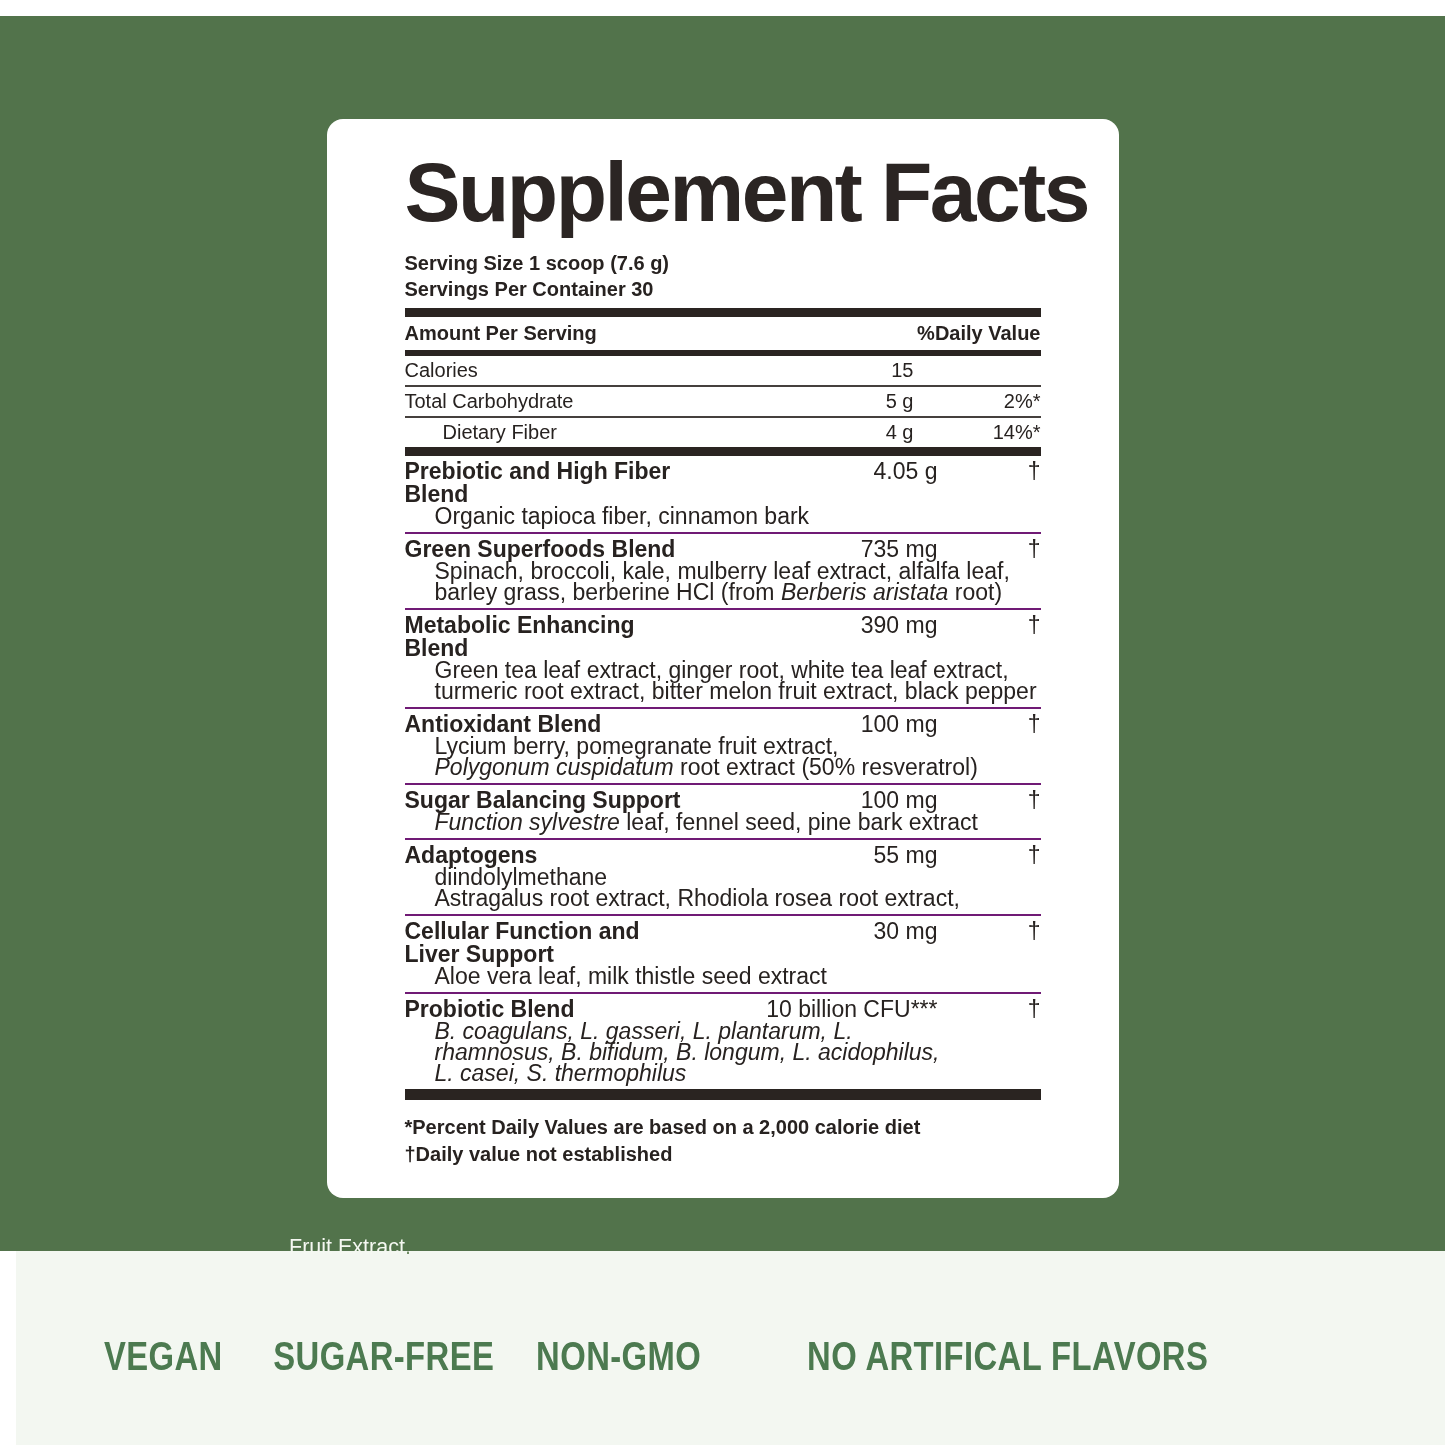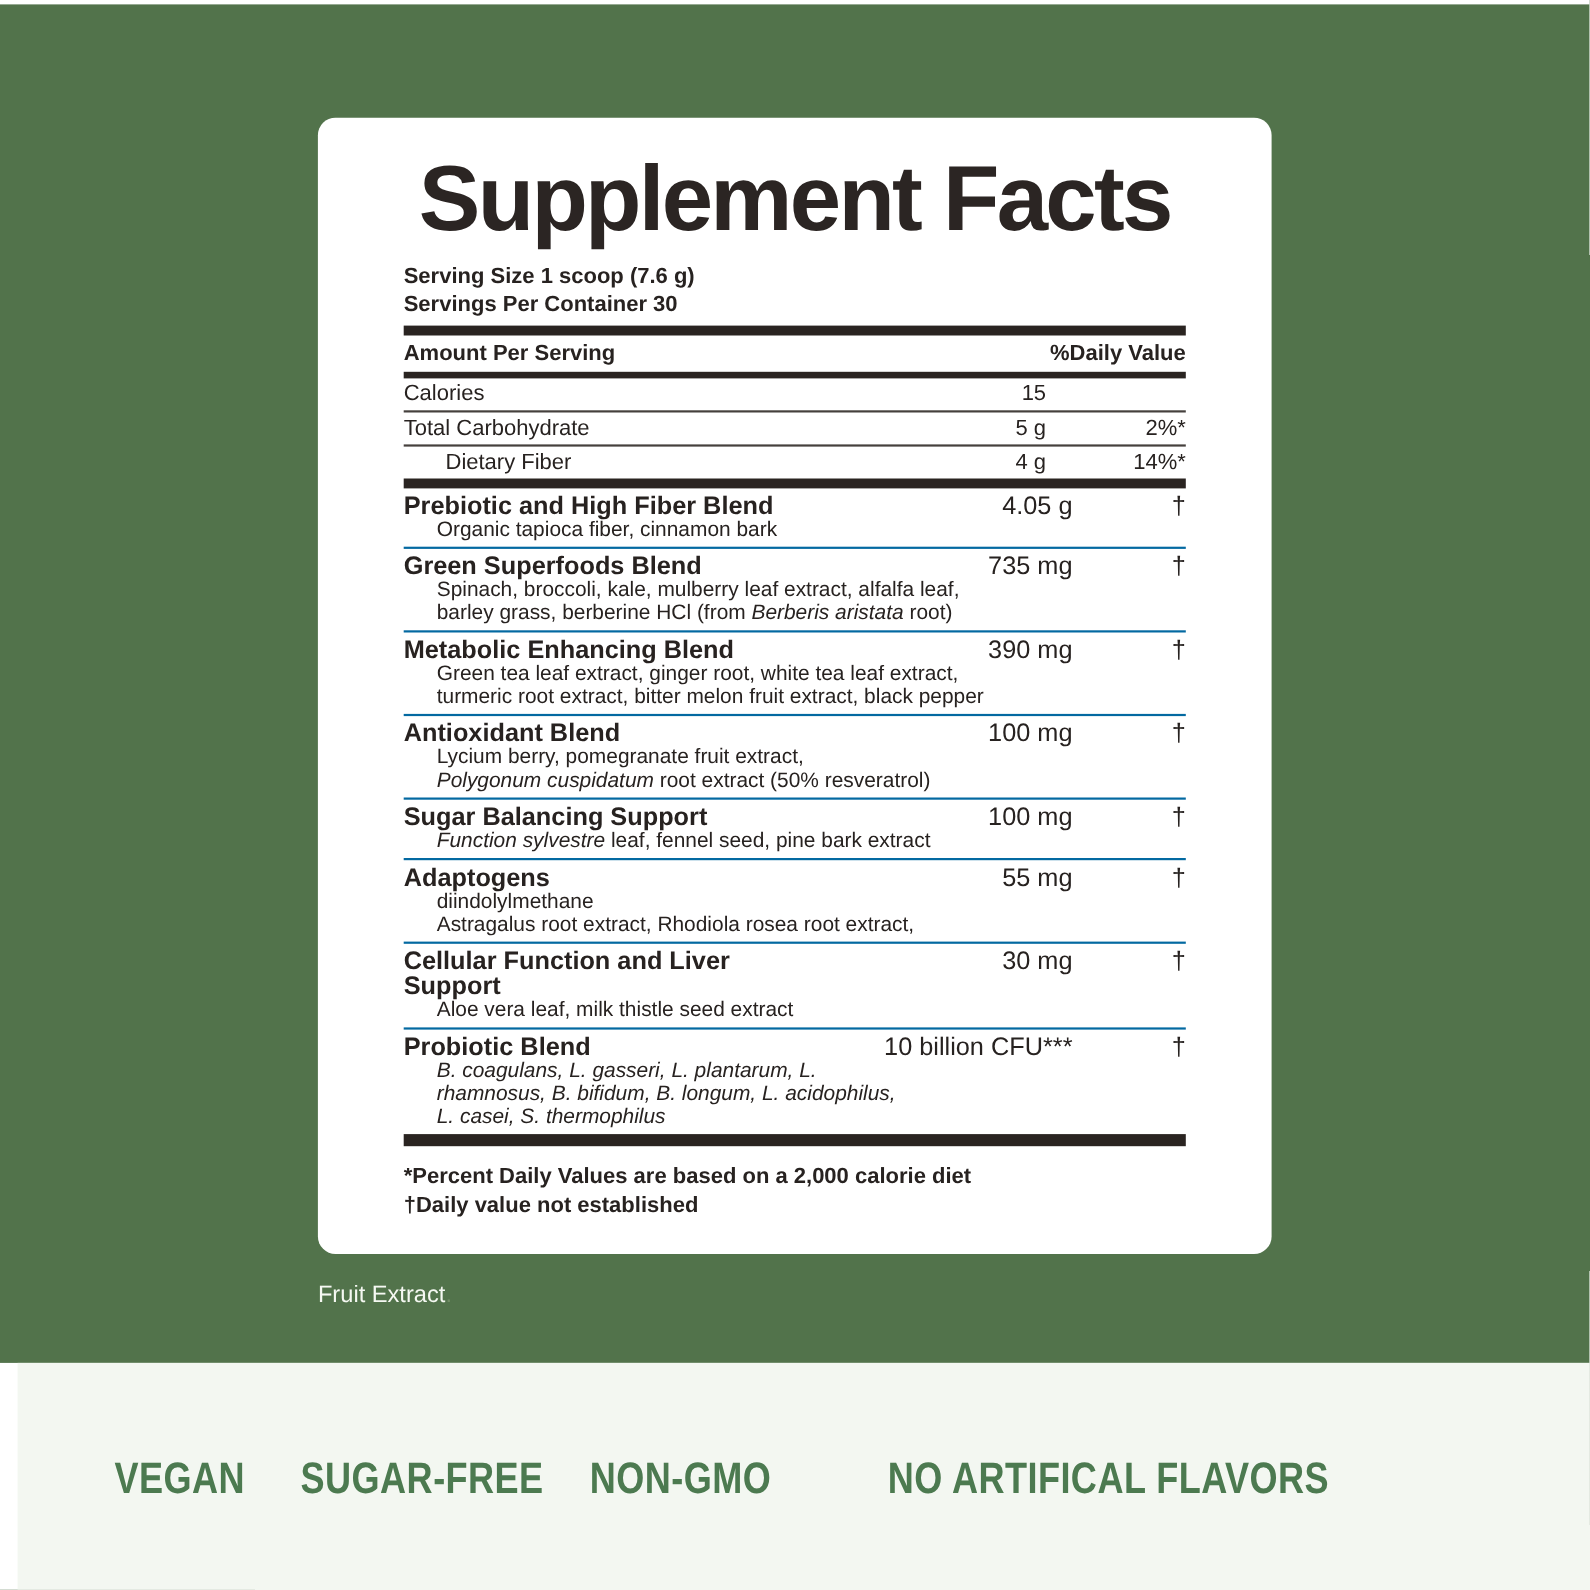--- a/index.html
+++ b/index.html
@@ -4,21 +4,21 @@
 <style>
   html,body{margin:0;padding:0;background:#ffffff;}
   body{font-family:"Liberation Sans", sans-serif; width:1445px;}
   .page{width:1445px;height:1445px;overflow:hidden;position:relative;}
 
   
   .green-area{background:#52734b;width:100%;height:1235px;box-sizing:border-box;}
 
   
   .facts-card{
-    width:867px;margin:4px auto;position:relative;top:103px;
+    width:792px;margin:16px auto;position:relative;top:103px;
     background:#ffffff;border-radius:16px;
     padding:31px 78px 30px 78px;box-sizing:border-box;
     color:#272220;
   }
   .panel-title{
     font-size:84px;font-weight:bold;line-height:1;letter-spacing:-2.5px;
     margin:0 0 16px 0;text-align:center;white-space:nowrap;color:#2b2523;
   }
   .serving{font-size:20px;font-weight:bold;line-height:26px;margin:0;}
 
@@ -34,26 +34,26 @@
   
   .n-row{display:flex;align-items:baseline;font-size:20px;padding:3px 0;gap:24px;}
   #nutrient-rows .n-row + .n-row{border-top:2px solid #45403d;}
   .n-name{flex:1;}
   .n-row.indent .n-name{padding-left:38px;}
   .n-amt{width:250px;display:flex;justify-content:flex-end;white-space:nowrap;}
   .n-dv{width:103px;text-align:right;white-space:nowrap;}
 
   
   .b-sec{padding:4px 0 5px 0;}
-  #blend-rows .b-sec + .b-sec{border-top:2px solid #0369a1;}
+  #blend-rows .b-sec + .b-sec{border-top:2px solid #701a75;}
   .b-head{display:flex;align-items:baseline;font-size:23px;line-height:23px;}
   .b-name{flex:1;font-weight:bold;}
   .b-amt{width:250px;display:flex;justify-content:flex-end;white-space:nowrap;}
   .b-dv{width:103px;text-align:right;white-space:nowrap;}
-  .b-desc{font-size:19px;line-height:21px;padding-left:30px;}
+  .b-desc{font-size:23px;line-height:21px;padding-left:30px;}
   .it{font-style:italic;}
 
   .footnotes{margin-top:14px;}
   .footnote{font-size:20px;font-weight:bold;line-height:27px;margin:0;}
 
   
   .other-ing{
     width:867px;margin:0 auto;position:relative;top:121px;
     color:#f5f8f2;font-size:21.5px;line-height:30px;
   }

